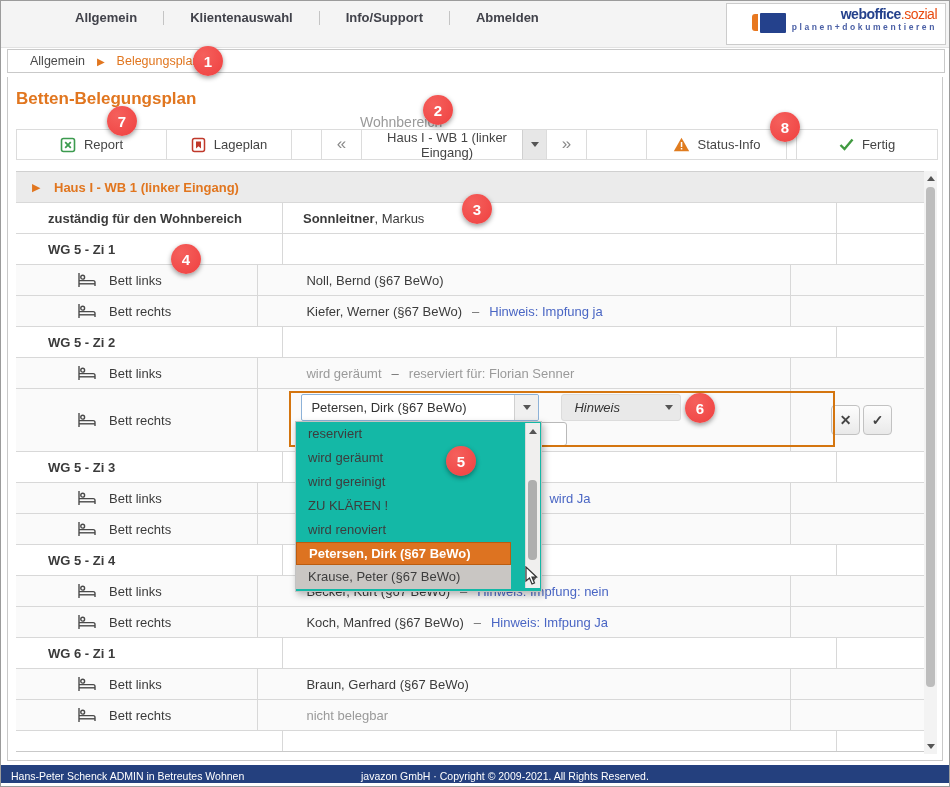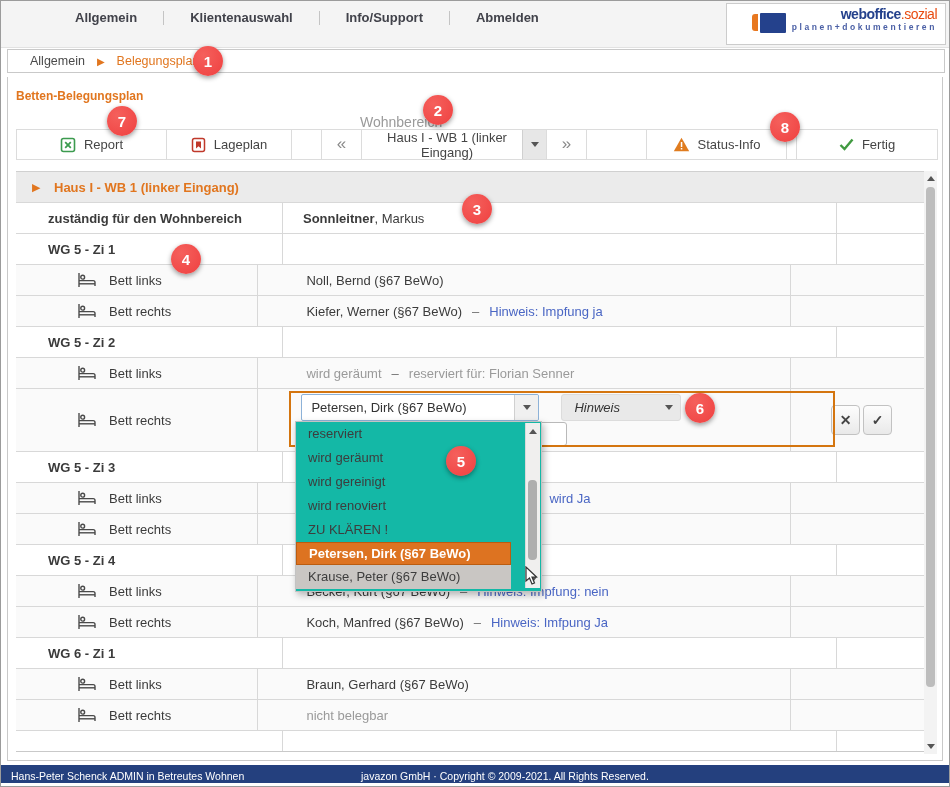--- a/index.html
+++ b/index.html
@@ -21,21 +21,21 @@
   .logo-line2{font-size:8.5px;color:#4a5fa5;letter-spacing:2.6px;margin-top:2px;font-weight:700;}
 
   
   .crumb{position:absolute;left:6px;top:48px;width:936px;height:22px;background:#fff;border:1px solid #c9c9c9;display:flex;align-items:center;font-size:12.5px;}
   .crumb .root{color:#4a4a4a;margin-left:22px;cursor:pointer;}
   .crumb .arrow{color:#e1761f;font-size:10px;margin:0 12px;}
   .crumb .current{color:#e1761f;}
 
   
   .main{position:absolute;left:6px;top:76px;width:936px;height:684px;border-left:1px solid #c9c9c9;border-right:1px solid #c9c9c9;border-bottom:1px solid #c9c9c9;background:#fff;box-sizing:border-box;}
-  .page-title{position:absolute;left:8px;top:12px;font-size:12px;font-weight:700;color:#e1761f;}
+  .page-title{position:absolute;left:8px;top:12px;font-size:17px;font-weight:700;color:#e1761f;}
   .wb-label{position:absolute;left:352px;top:37px;font-size:14px;color:#9a9a9a;}
 
   
   .toolbar{position:absolute;left:8px;top:52px;width:922px;height:31px;display:flex;border:1px solid #dcdcdc;box-sizing:border-box;background:#fff;font-size:13px;color:#454545;}
   .tcell{border-right:1px solid #dcdcdc;display:flex;align-items:center;justify-content:center;box-sizing:border-box;height:100%;}
   .tcell:last-child{border-right:none;align-items:center;}
   .tbtn{cursor:pointer;gap:8px;}
   .chev{font-size:17px;color:#8a8a8a;line-height:1;padding-bottom:2px;cursor:pointer;}
   .wb-select{justify-content:space-between;padding-left:10px;cursor:pointer;}
   .wb-select .val{flex:1;text-align:center;}
@@ -478,22 +478,22 @@
     <div class="vscroll">
       <div class="sarrow up"></div>
       <div class="thumb"></div>
       <div class="sarrow down"></div>
     </div>
 
     <div class="dropdown" id="dropdown">
         <div class="ditem">reserviert</div>
         <div class="ditem">wird geräumt</div>
         <div class="ditem">wird gereinigt</div>
+        <div class="ditem">ZU KLÄREN !</div>
         <div class="ditem">wird renoviert</div>
-        <div class="ditem">ZU KLÄREN !</div>
         <div class="ditem selected">Petersen, Dirk (§67 BeWo)</div>
         <div class="ditem hovered">Krause, Peter (§67 BeWo)</div>
         <div class="dscroll">
           <div class="sarrow up"></div>
           <div class="thumb"></div>
           <div class="sarrow down"></div>
         </div>
         <div class="cursor-ic"><svg width="16" height="20" viewBox="0 0 16 20">
             <path d="M2 1 L2 15 L5.5 12 L8 18 L10.5 17 L8 11 L12.5 11 Z" fill="#fff" stroke="#333" stroke-width="1.2"></path>
           </svg></div>

